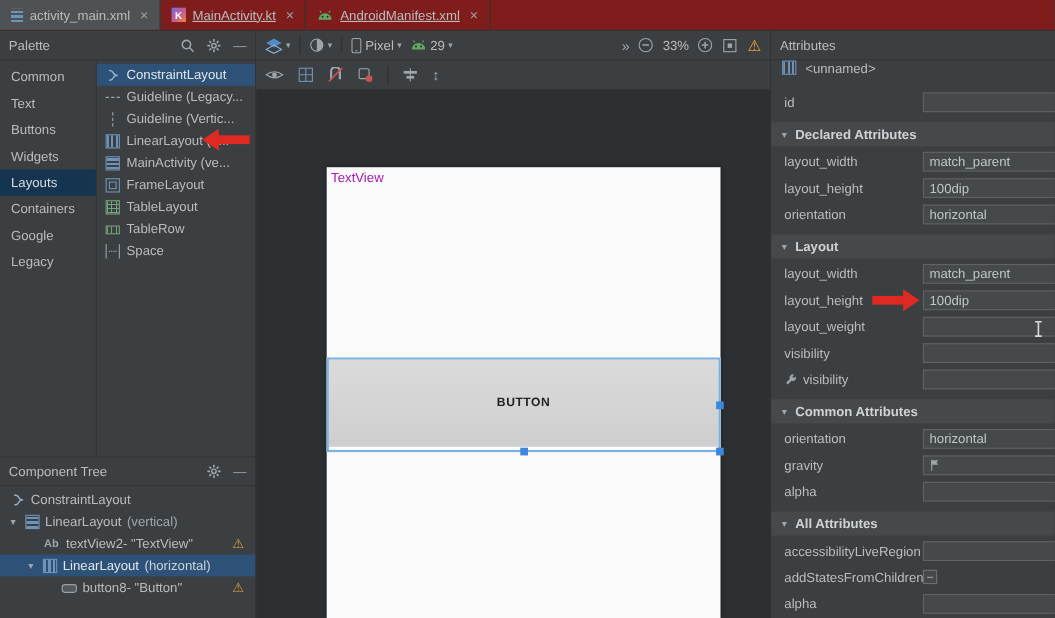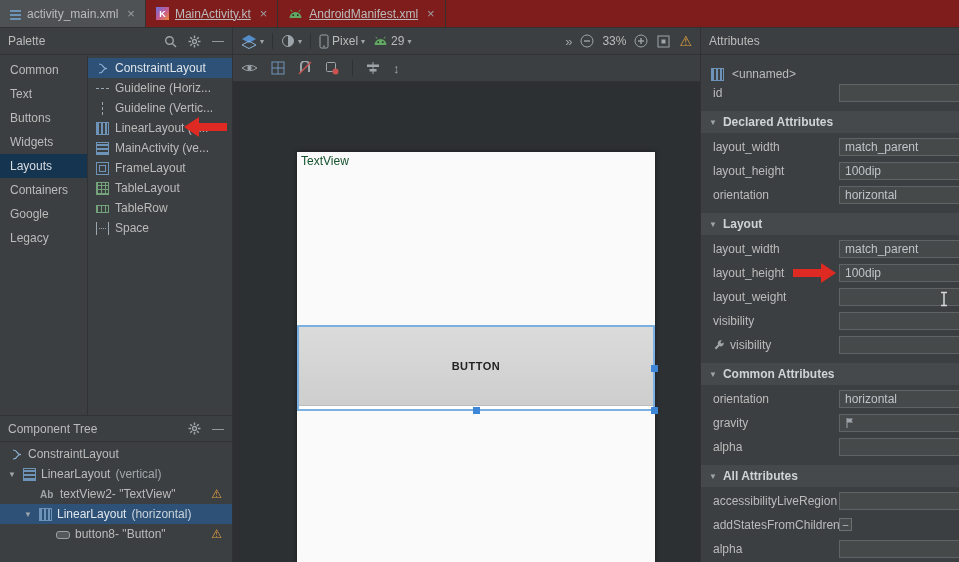--- a/index.html
+++ b/index.html
@@ -70,35 +70,35 @@
   
   .design { position:absolute; left:233px; top:28px; width:467px; height:534px; display:flex; flex-direction:column; background:#3c3f41; }
   .dtb1, .dtb2 { height:27px; border-bottom:1px solid #323232; display:flex; align-items:center; padding:0 8px; gap:8px; flex:0 0 27px; }
   .tbtn { display:flex; align-items:center; gap:3px; color:#bbbbbb; }
   .dd { font-size:8px; color:#9da5ab; }
   .spacer { flex:1; }
   .warnglyph { color:#e8a33d; font-size:14px; }
   .ovf { color:#9da5ab; font-size:13px; }
   .canvas { flex:1; background:#2d3033; position:relative; overflow:hidden; }
   .artboard { position:absolute; left:64px; top:70px; width:358px; height:410px; background:#fafafa; box-shadow:0 0 5px rgba(0,0,0,.45); }
-  .tv-label { position:absolute; left:4px; top:2px; color:#14532d; }
+  .tv-label { position:absolute; left:4px; top:2px; color:#a21caf; }
   .sel-layout { position:absolute; left:0; top:173px; width:358px; height:86px; border:2px solid #7ab0e2; background:#ffffff;padding-left:24px; }
   .sel-button { position:absolute; left:0; right:0; top:0; bottom:3px;
     background:linear-gradient(#dbdbdb,#cecece); border-bottom:1px solid #bdbdbd;
     display:flex; align-items:center; justify-content:center;
     color:#222222; font-weight:bold; font-size:11px; letter-spacing:.5px; }
   .handle { position:absolute; width:7px; height:7px; background:#3d86d8; z-index:5; }
   .h-bc { left:calc(50% - 3.5px); bottom:-5px; }
   .h-rm { right:-5px; top:calc(50% - 3.5px); }
   .h-br { right:-5px; bottom:-5px; }
 
   
   .attrs { position:absolute; left:700px; top:28px; width:259px; height:534px;
     border-left:1px solid #323232; background:#3c3f41; overflow:hidden; }
-  .attr-comp { height:26px; display:flex; align-items:flex-end; gap:8px; padding:0 10px; }
+  .attr-comp { height:26px; display:flex; align-items:flex-start; gap:8px; padding:0 10px; }
   .attr-row { height:24px; display:flex; align-items:center; padding-left:12px; position:relative; white-space:nowrap; }
   .attr-label { color:#bbbbbb; }
   .attr-pre { margin-right:5px; display:inline-flex; }
   .attr-field { position:absolute; left:138px; right:-2px; top:3px; bottom:3px;
     background:#45494a; border:1px solid #5f6365; color:#bfc4c9;
     display:flex; align-items:center; gap:4px; padding:0 5px; overflow:hidden; }
   .attr-check { position:absolute; left:138px; top:5px; width:13px; height:13px;
     background:#45494a; border:1px solid #6b6f72; color:#bfc4c9;
     display:flex; align-items:center; justify-content:center; font-size:10px; line-height:1; }
   .attr-section { height:22px; background:#45494b; display:flex; align-items:center; gap:6px;
@@ -190,21 +190,21 @@
       </div>
       <div class="pal-comps">
         <div class="pal-comp selected">
           <span class="mi"><svg width="13" height="13">
                 <path d="M3 2 C 9 2 5 6.5 11 6.5 C 5 6.5 9 11 3 11" fill="none" stroke="#8fb3d4" stroke-width="1.2"></path>
               </svg></span>
           <span>ConstraintLayout</span>
         </div>
         <div class="pal-comp">
           <span class="mi mi-guideh"></span>
-          <span>Guideline (Horiz...</span>
+          <span>Guideline (Legacy...</span>
         </div>
         <div class="pal-comp">
           <span class="mi mi-guidev"></span>
           <span>Guideline (Vertic...</span>
         </div>
         <div class="pal-comp">
           <span class="mi mi-llh"></span>
           <span>LinearLayout (h...</span>
         </div>
         <div class="pal-comp">

